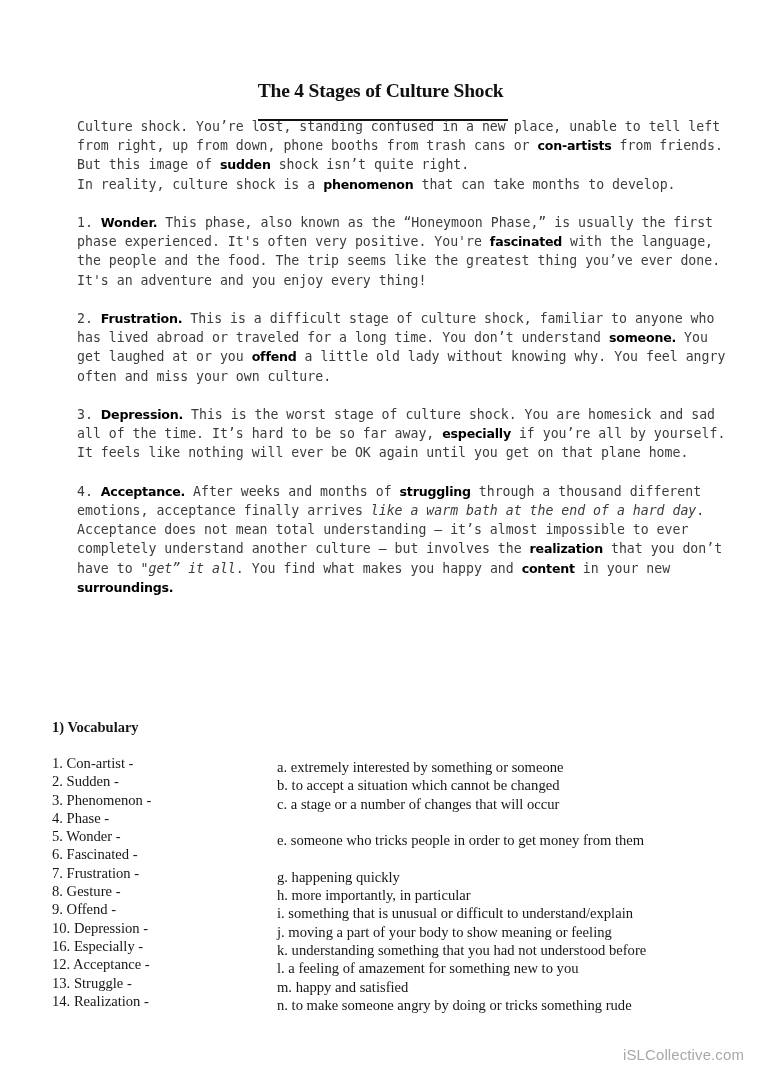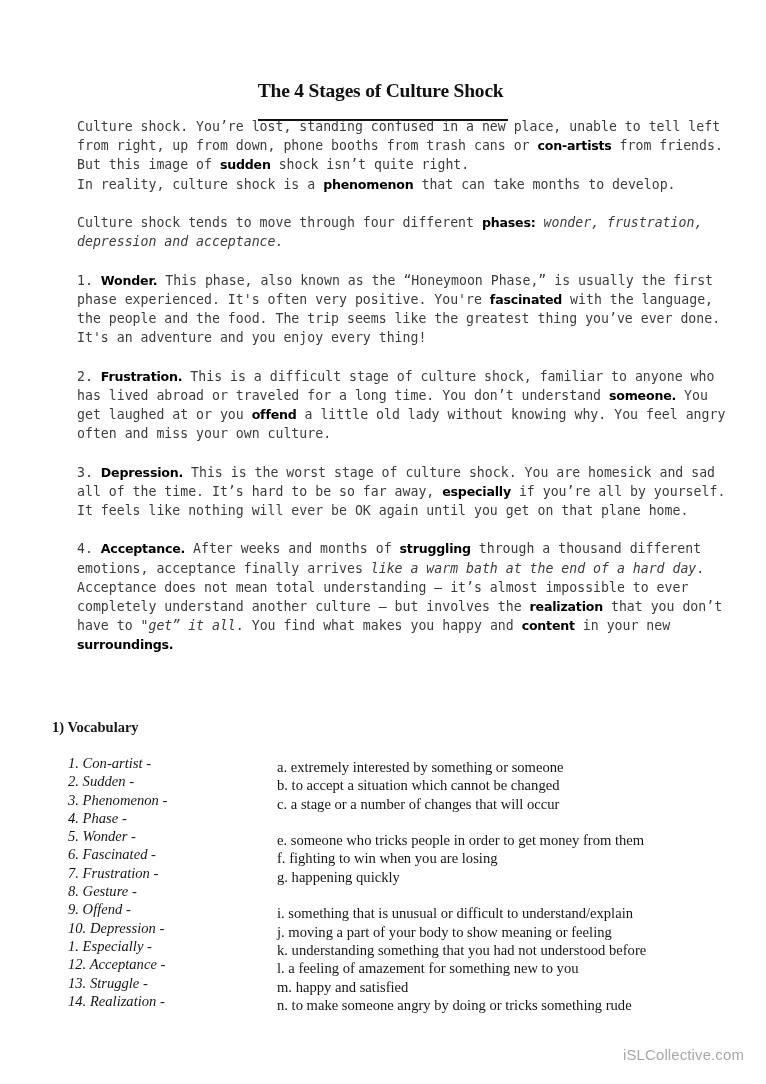--- a/index.html
+++ b/index.html
@@ -100,23 +100,22 @@
   }
   .vocab-row {
     position: relative;
     height: 18.3px;
     line-height: 18.3px;
     font-size: 14.6px;
     white-space: pre;
   }
   .vocab-term {
     position: absolute;
-    left: 16px;
+    left: 0;
     top: 0;
-    font-style: italic;
   }
   .vocab-def {
     position: absolute;
     left: 225px;
     top: 4px;
   }
 
   
   .watermark {
     position: absolute;
@@ -133,41 +132,40 @@
 </head>
 <body>
 
 <div class="page">
 
   <div class="doc-title"><span class="ul">The 4 Stages of Culture Shock </span></div>
 
   <div class="passage">
       <p class="para"><span>Culture shock. You’re lost, standing confused in a new place, unable to tell left from right, up from down, phone booths from trash cans or </span><b>con-artists</b><span> from friends. But this image of </span><b>sudden</b><span> shock isn’t quite right.</span></p>
       <p class="para"><span>In reality, culture shock is a </span><b>phenomenon</b><span> that can take months to develop.</span></p>
-      <p class="para gap"><span>Culture shock tends to move through four different </span><b>phases:</b><span> </span><i>wonder, frustration, depression and acceptance.</i></p>
       <p class="para gap"><span>1. </span><b>Wonder.</b><span> This phase, also known as the “Honeymoon Phase,” is usually the first phase experienced. It's often very positive. You're </span><b>fascinated</b><span> with the language, the people and the food. The trip seems like the greatest thing you’ve ever done. It's an adventure and you enjoy every thing!</span></p>
       <p class="para gap"><span>2. </span><b>Frustration.</b><span> This is a difficult stage of culture shock, familiar to anyone who has lived abroad or traveled for a long time. You don’t understand </span><b>someone.</b><span> You get laughed at or you </span><b>offend</b><span> a little old lady without knowing why. You feel angry often and miss your own culture.</span></p>
       <p class="para gap"><span>3. </span><b>Depression.</b><span> This is the worst stage of culture shock. You are homesick and sad all of the time. It’s hard to be so far away, </span><b>especially</b><span> if you’re all by yourself. It feels like nothing will ever be OK again until you get on that plane home.</span></p>
       <p class="para gap"><span>4. </span><b>Acceptance.</b><span> After weeks and months of </span><b>struggling</b><span> through a thousand different emotions, acceptance finally arrives </span><i>like a warm bath at the end of a hard day</i><span>. Acceptance does not mean total understanding – it’s almost impossible to ever completely understand another culture – but involves the </span><b>realization</b><span> that you don’t have to "</span><i>get” it all</i><span>. You find what makes you happy and </span><b>content</b><span> in your new </span><b>surroundings.</b></p>
     </div>
 
   <div class="vocab">
     <div class="vocab-heading">1) Vocabulary</div>
     <div class="vocab-grid">
         <div class="vocab-row"><span class="vocab-term">1. Con-artist -</span><span class="vocab-def">a. extremely interested by something or someone</span></div>
         <div class="vocab-row"><span class="vocab-term">2. Sudden -</span><span class="vocab-def">b. to accept a situation which cannot be changed</span></div>
         <div class="vocab-row"><span class="vocab-term">3. Phenomenon -</span><span class="vocab-def">c. a stage or a number of changes that will occur</span></div>
         <div class="vocab-row"><span class="vocab-term">4. Phase -</span></div>
         <div class="vocab-row"><span class="vocab-term">5. Wonder -</span><span class="vocab-def">e. someone who tricks people in order to get money from them</span></div>
-        <div class="vocab-row"><span class="vocab-term">6. Fascinated -</span><span class="vocab-def">f. fighting to win when you are losing</span></div>
+        <div class="vocab-row"><span class="vocab-term">6. Fascinated -</span></div>
         <div class="vocab-row"><span class="vocab-term">7. Frustration -</span><span class="vocab-def">g. happening quickly</span></div>
-        <div class="vocab-row"><span class="vocab-term">8. Gesture -</span></div>
+        <div class="vocab-row"><span class="vocab-term">8. Gesture -</span><span class="vocab-def">h. more importantly, in particular</span></div>
         <div class="vocab-row"><span class="vocab-term">9. Offend -</span><span class="vocab-def">i. something that is unusual or difficult to understand/explain</span></div>
         <div class="vocab-row"><span class="vocab-term">10. Depression -</span><span class="vocab-def">j. moving a part of your body to show meaning or feeling</span></div>
-        <div class="vocab-row"><span class="vocab-term">1. Especially -</span><span class="vocab-def">k. understanding something that you had not understood before</span></div>
+        <div class="vocab-row"><span class="vocab-term">16. Especially -</span><span class="vocab-def">k. understanding something that you had not understood before</span></div>
         <div class="vocab-row"><span class="vocab-term">12. Acceptance -</span><span class="vocab-def">l. a feeling of amazement for something new to you</span></div>
         <div class="vocab-row"><span class="vocab-term">13. Struggle -</span><span class="vocab-def">m. happy and satisfied</span></div>
         <div class="vocab-row"><span class="vocab-term">14. Realization -</span><span class="vocab-def">n. to make someone angry by doing or tricks something rude</span></div>
       </div>
   </div>
 
   <div class="watermark">iSLCollective.com</div>
 
 </div>
 

